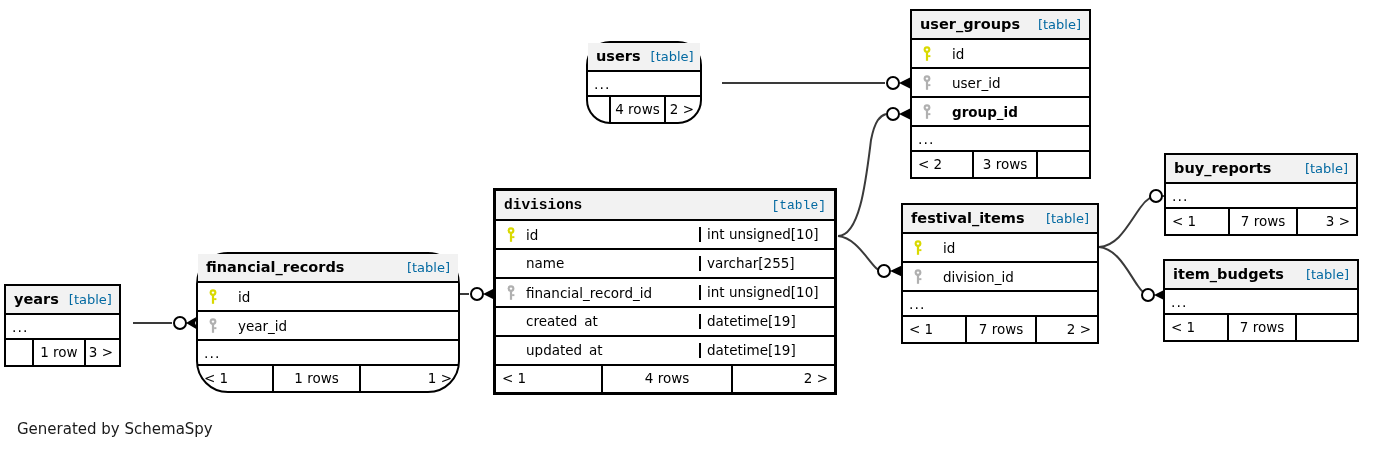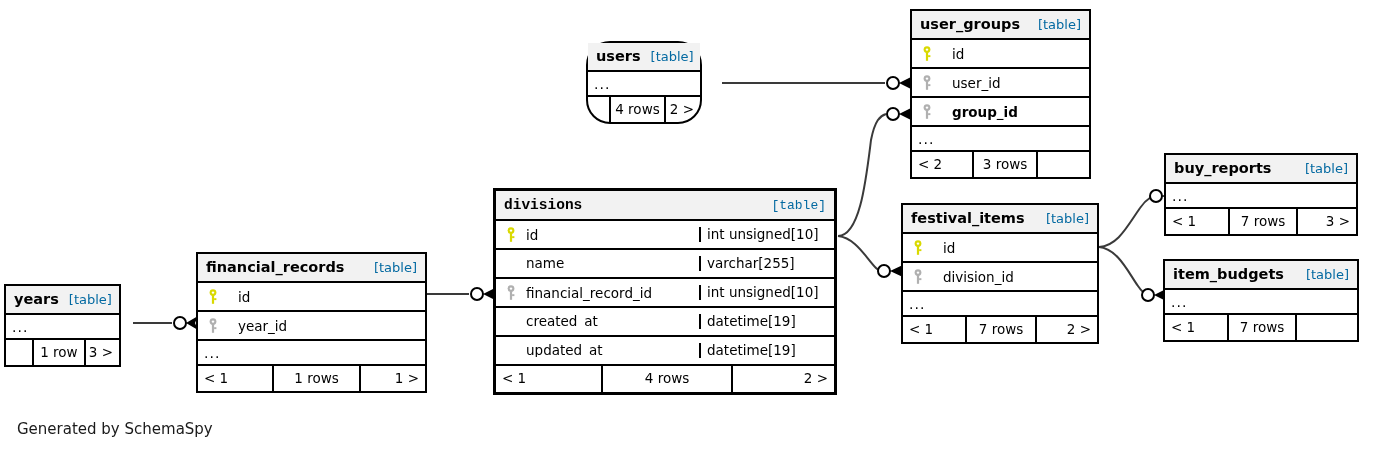--- a/index.html
+++ b/index.html
@@ -181,21 +181,21 @@
       <span class="ttag">[table]</span>
     </div>
     <div class="ellipsis-row">...</div>
     <div class="tfoot">
       <div class="fcell fleft" style="width:28px;"></div>
       <div class="fcell fmid" style="width:57px;">1 row</div>
       <div class="fcell fright" style="flex:1 1 auto;">3 &gt;</div>
     </div>
   </div>
 
-  <div class="tbl" style="left:196px; top:252px; width:231px;">
+  <div class="tbl" style="left:196px; top:252px; width:264px;border-radius:32px;">
     <div class="thead">
       <span class="tname">financial_records</span>
       <span class="ttag">[table]</span>
     </div>
 
     <div class="trow">
       <span class="cname">
         <span class="keyslot">
           <svg width="10" height="16" viewBox="0 0 10 16">
               <circle cx="5" cy="3.6" r="3.4" fill="#d9d900"></circle>

